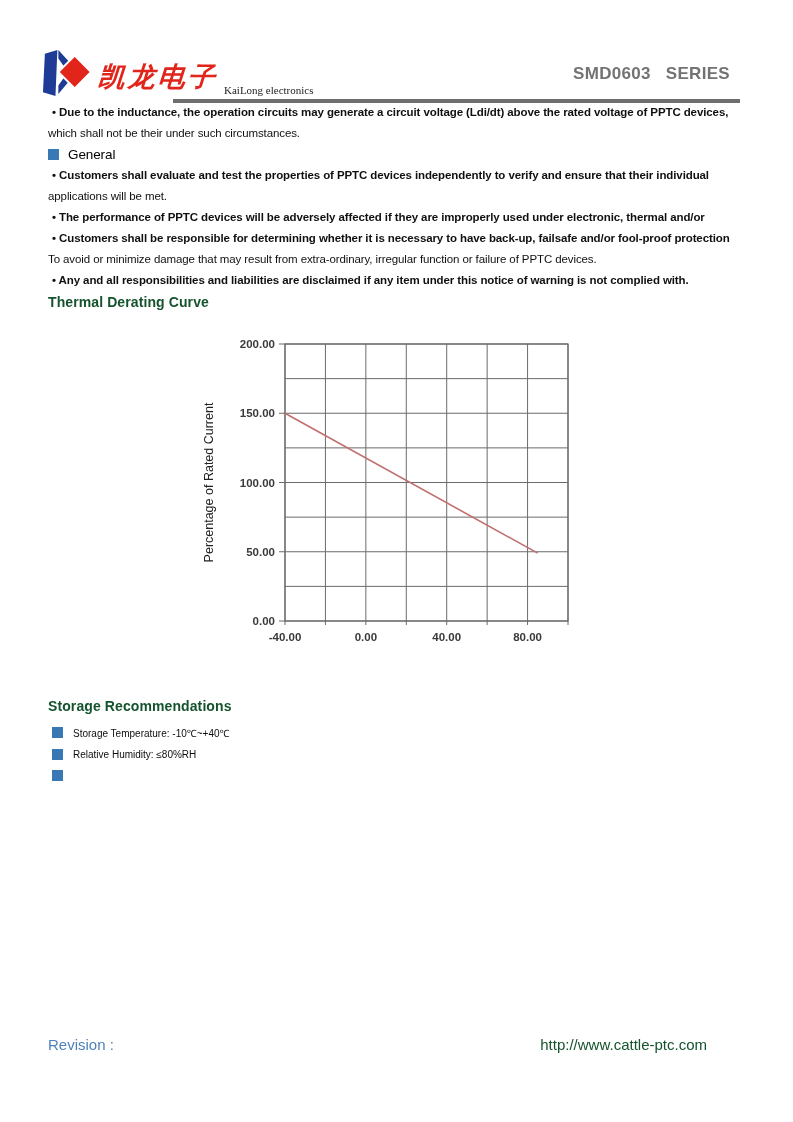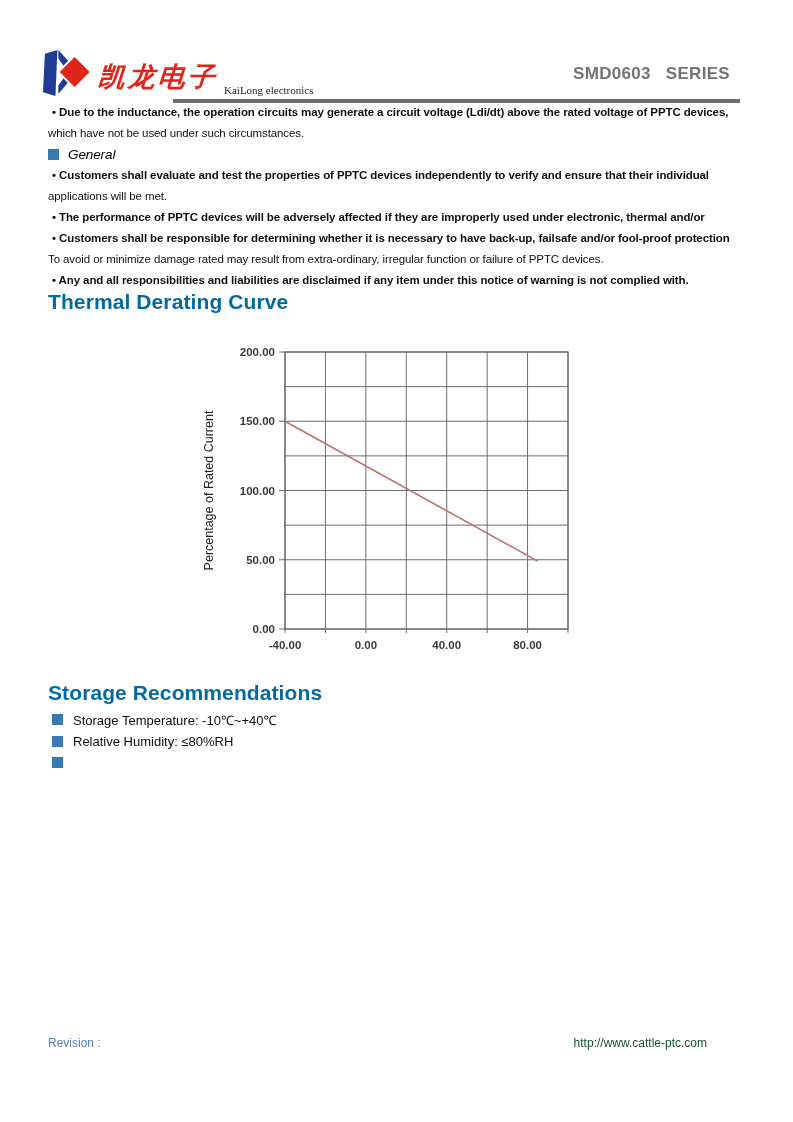--- a/index.html
+++ b/index.html
@@ -25,39 +25,39 @@
     font-size:17px;white-space:pre;letter-spacing:0.3px;
   }
   .header-rule{position:absolute;top:99px;left:173px;width:567px;height:4px;background:#6e6e6e;}
   
   .textcol{
     position:absolute;top:102px;left:48px;width:710px;
     font-size:11.5px;line-height:21px;letter-spacing:-0.1px;white-space:nowrap;
   }
   .line{height:21px;}
   .line.b{padding-left:4px;font-weight:bold;}
-  .subhead{display:flex;align-items:center;gap:9px;height:21px;font-size:13.5px;color:#000;font-style:italic;}
+  .subhead{display:flex;align-items:center;gap:9px;height:21px;font-size:13.5px;color:#000;}
   .sq{width:11px;height:11px;background:#3878b4;flex:0 0 auto;}
   .heading{
-    font-size:21px;font-weight:bold;color:#0369a1;line-height:20px;
+    font-size:14px;font-weight:bold;color:#14532d;line-height:20px;
     margin:1px 0 0 0;letter-spacing:0.1px;
   }
   
-  .chartwrap{position:absolute;top:336px;left:195px;}
+  .chartwrap{position:absolute;top:328px;left:195px;}
   svg text.tick{font-family:"Liberation Sans",sans-serif;font-size:11.5px;font-weight:bold;fill:#3a3a3a;}
   svg text.ylab{font-family:"Liberation Sans",sans-serif;font-size:12.5px;fill:#222;}
   
   .storage{position:absolute;top:679px;left:48px;width:700px;}
-  .storage .heading{margin:4px 0 6px 0;}
-  .item{display:flex;align-items:center;gap:10px;height:21.5px;font-size:13px;color:#0d0d0d;}
+  .storage .heading{margin:17px 0 6px 0;}
+  .item{display:flex;align-items:center;gap:10px;height:21.5px;font-size:10px;color:#0d0d0d;}
   .item .sq{margin-left:4px;}
   
   .pfooter{
     position:absolute;top:1036px;left:48px;right:86px;display:flex;
-    justify-content:space-between;font-size:12px;color:#4f81bd;
+    justify-content:space-between;font-size:15px;color:#4f81bd;
   }
   .pfooter .url{color:#14532d;text-decoration:none;}
 </style>
 </head>
 <body>
 
 <div class="page">
 
   <div class="logo-row">
     <svg class="logo-mark" width="50" height="52" viewBox="0 0 52 52" aria-hidden="true">
@@ -66,30 +66,30 @@
       <polygon points="34,9 51,26 34,43 17,26" fill="#e1251b" stroke="#ffffff" stroke-width="2"></polygon>
     </svg>
     <span class="logo-cn">凯龙电子</span>
     <span class="logo-en">KaiLong electronics</span>
   </div>
   <div class="series-title">SMD0603   SERIES</div>
   <div class="header-rule"></div>
 
   <div class="textcol">
     <div class="line b">• Due to the inductance, the operation circuits may generate a circuit voltage (Ldi/dt) above the rated voltage of PPTC devices,</div>
-    <div class="line">which have not be used under such circumstances.</div>
+    <div class="line">which shall not be their under such circumstances.</div>
     <div class="subhead">
       <span class="sq"></span>
       <span>General</span>
     </div>
     <div class="line b">• Customers shall evaluate and test the properties of PPTC devices independently to verify and ensure that their individual</div>
     <div class="line">applications will be met.</div>
     <div class="line b">• The performance of PPTC devices will be adversely affected if they are improperly used under electronic, thermal and/or</div>
     <div class="line b">• Customers shall be responsible for determining whether it is necessary to have back-up, failsafe and/or fool-proof protection</div>
-    <div class="line">To avoid or minimize damage rated may result from extra-ordinary, irregular function or failure of PPTC devices.</div>
+    <div class="line">To avoid or minimize damage that may result from extra-ordinary, irregular function or failure of PPTC devices.</div>
     <div class="line b">• Any and all responsibilities and liabilities are disclaimed if any item under this notice of warning is not complied with.</div>
     <h2 class="heading">Thermal Derating Curve</h2>
   </div>
 
   <div class="chartwrap">
     <svg id="chart" width="440" height="335" viewBox="0 0 440 335">
         <line x1="90" y1="16" x2="90" y2="297" stroke="#6b6b6b" stroke-width="1"></line>
         <line x1="130.42857142857142" y1="16" x2="130.42857142857142" y2="297" stroke="#6b6b6b" stroke-width="1"></line>
         <line x1="170.85714285714283" y1="16" x2="170.85714285714283" y2="297" stroke="#6b6b6b" stroke-width="1"></line>
         <line x1="211.28571428571428" y1="16" x2="211.28571428571428" y2="297" stroke="#6b6b6b" stroke-width="1"></line>

